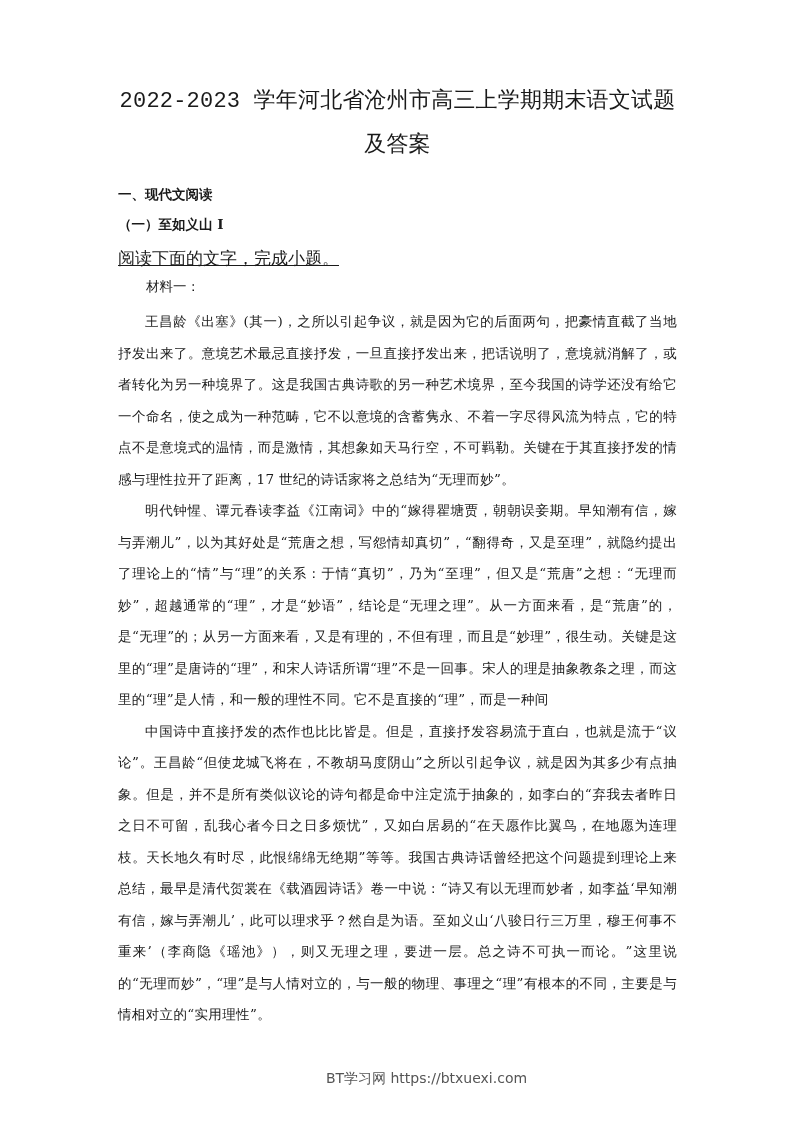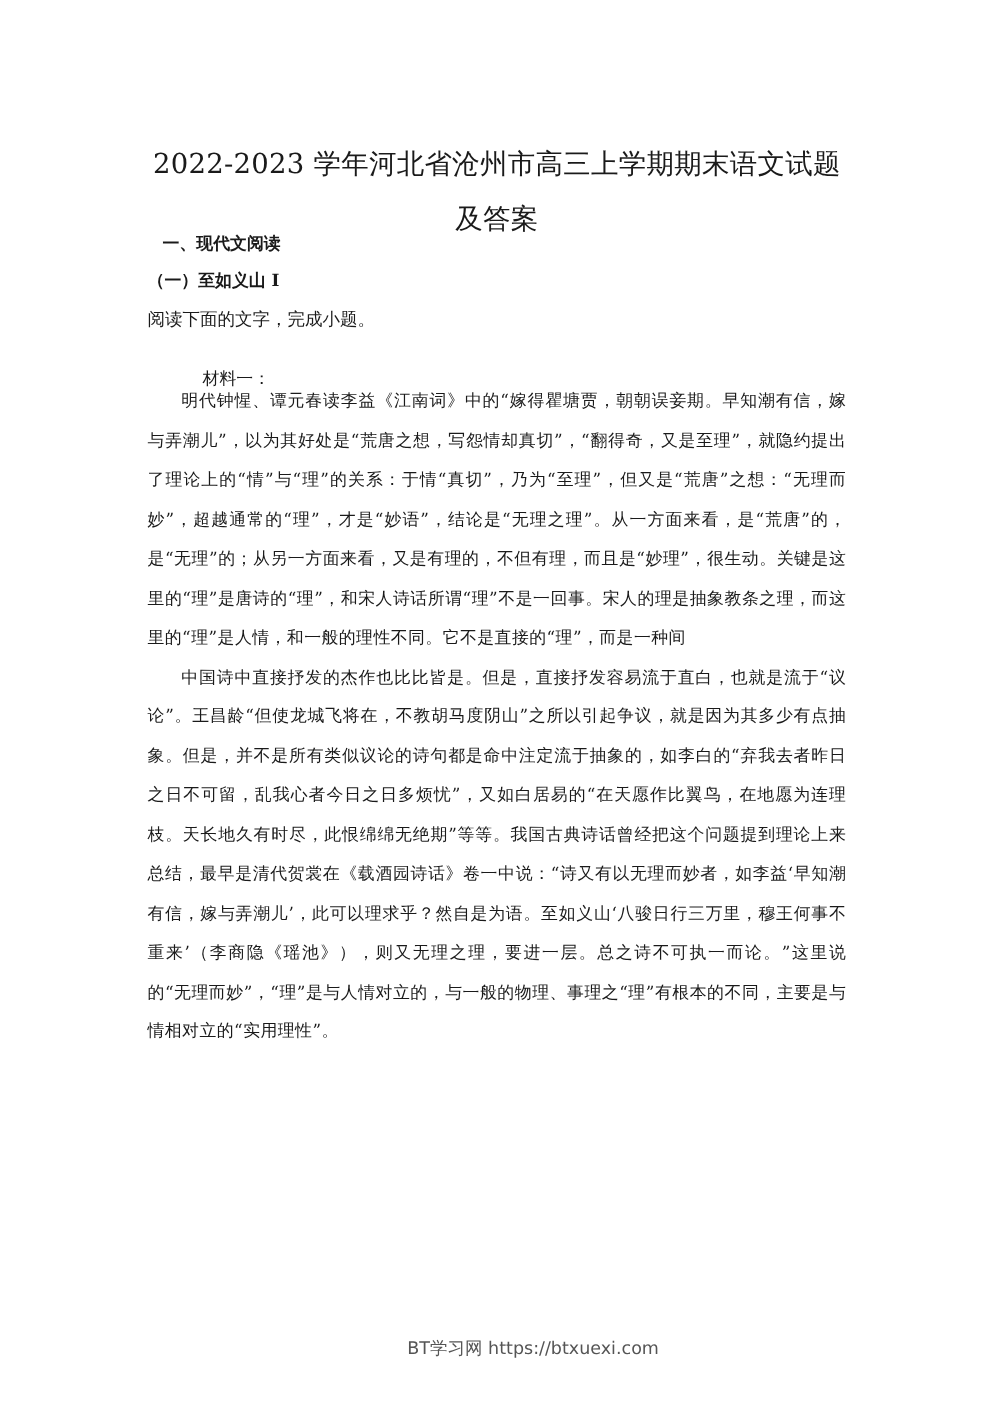--- a/index.html
+++ b/index.html
@@ -21,54 +21,56 @@
       top: 0;
       width: 559px;
     }
     .title {
       position: absolute;
       left: 0;
       width: 559px;
       text-align: center;
       font-size: 22px;
       line-height: 44px;
-      top: 110px;
+      top: 80px;
       font-weight: normal;
       letter-spacing: 0.2px;
       margin: 0;
+      font-family: Liberation Mono, monospace;
     }
     .h1 {
       position: absolute;
       top: 186px;
-      left: 12px;
+      left: 0;
       font-size: 13.5px;
       font-weight: bold;
       margin: 0;
     }
     .h2 {
       position: absolute;
       top: 216px;
       left: 0;
       font-size: 13.5px;
       font-weight: bold;
       margin: 0;
     }
     .instr {
       position: absolute;
       top: 247px;
       left: 0;
-      font-size: 14px;
+      font-size: 17px;
       margin: 0;
+      text-decoration: underline;
     }
     .mat {
       position: absolute;
       top: 278px;
       left: 28px;
       font-size: 13.5px;
-      margin: 16px;
+      margin: 0;
     }
     .body {
       position: absolute;
       top: 306px;
       left: 0;
       width: 559px;
     }
     .para {
       margin: 0;
       font-size: 13.5px;
@@ -92,18 +94,19 @@
 </head>
 <body>
 
 <div class="page">
   <h1 class="title">2022-2023 学年河北省沧州市高三上学期期末语文试题及答案</h1>
   <h2 class="h1">一、现代文阅读</h2>
   <h3 class="h2">（一）至如义山 I</h3>
   <p class="instr">阅读下面的文字，完成小题。</p>
   <p class="mat">材料一：</p>
   <div class="body">
+    <p class="para">王昌龄《出塞》(其一)，之所以引起争议，就是因为它的后面两句，把豪情直截了当地抒发出来了。意境艺术最忌直接抒发，一旦直接抒发出来，把话说明了，意境就消解了，或者转化为另一种境界了。这是我国古典诗歌的另一种艺术境界，至今我国的诗学还没有给它一个命名，使之成为一种范畴，它不以意境的含蓄隽永、不着一字尽得风流为特点，它的特点不是意境式的温情，而是激情，其想象如天马行空，不可羁勒。关键在于其直接抒发的情感与理性拉开了距离，17 世纪的诗话家将之总结为“无理而妙”。</p>
     <p class="para">明代钟惺、谭元春读李益《江南词》中的“嫁得瞿塘贾，朝朝误妾期。早知潮有信，嫁与弄潮儿”，以为其好处是“荒唐之想，写怨情却真切”，“翻得奇，又是至理”，就隐约提出了理论上的“情”与“理”的关系：于情“真切”，乃为“至理”，但又是“荒唐”之想：“无理而妙”，超越通常的“理”，才是“妙语”，结论是“无理之理”。从一方面来看，是“荒唐”的，是“无理”的；从另一方面来看，又是有理的，不但有理，而且是“妙理”，很生动。关键是这里的“理”是唐诗的“理”，和宋人诗话所谓“理”不是一回事。宋人的理是抽象教条之理，而这里的“理”是人情，和一般的理性不同。它不是直接的“理”，而是一种间</p>
     <p class="para">中国诗中直接抒发的杰作也比比皆是。但是，直接抒发容易流于直白，也就是流于“议论”。王昌龄“但使龙城飞将在，不教胡马度阴山”之所以引起争议，就是因为其多少有点抽象。但是，并不是所有类似议论的诗句都是命中注定流于抽象的，如李白的“弃我去者昨日之日不可留，乱我心者今日之日多烦忧”，又如白居易的“在天愿作比翼鸟，在地愿为连理枝。天长地久有时尽，此恨绵绵无绝期”等等。我国古典诗话曾经把这个问题提到理论上来总结，最早是清代贺裳在《载酒园诗话》卷一中说：“诗又有以无理而妙者，如李益‘早知潮有信，嫁与弄潮儿’，此可以理求乎？然自是为语。至如义山‘八骏日行三万里，穆王何事不重来’（李商隐《瑶池》），则又无理之理，要进一层。总之诗不可执一而论。”这里说的“无理而妙”，“理”是与人情对立的，与一般的物理、事理之“理”有根本的不同，主要是与情相对立的“实用理性”。</p>
   </div>
 </div>
 
 <div class="footer">BT学习网 https://btxuexi.com</div>
 
 </body></html>

